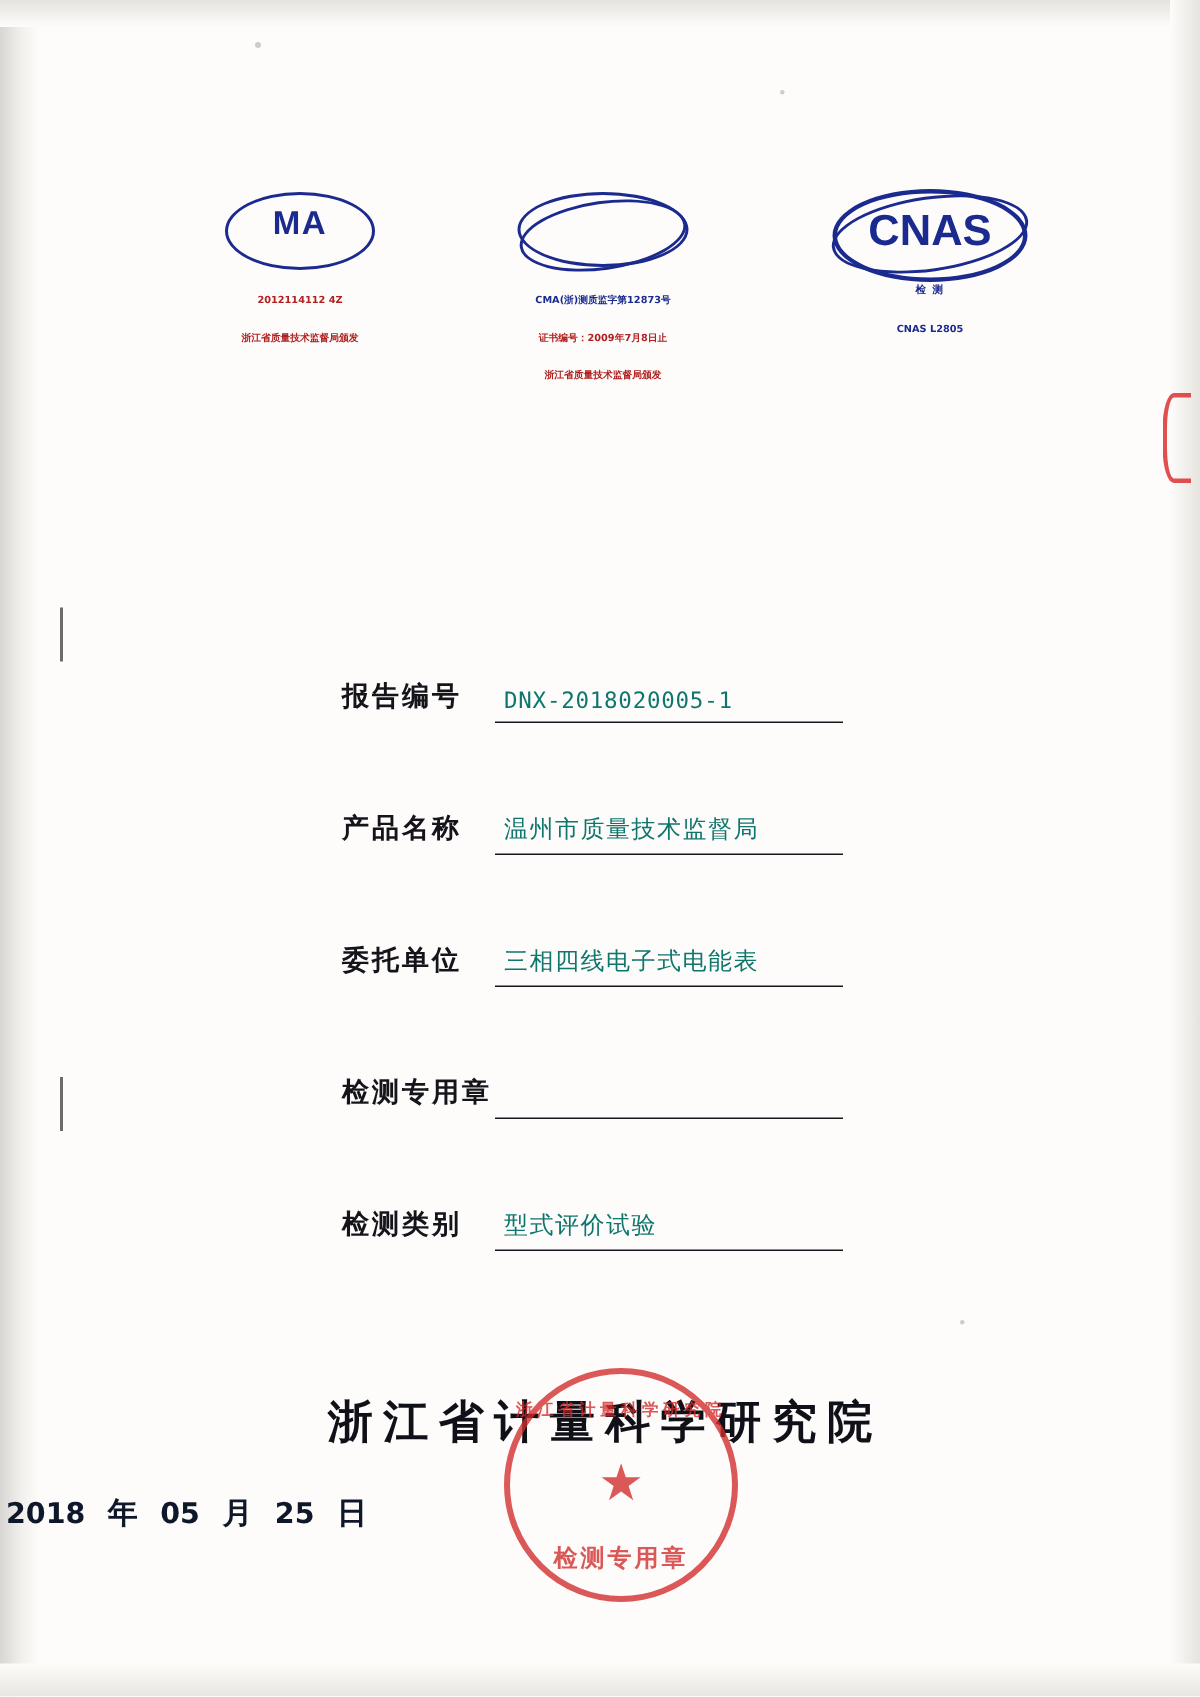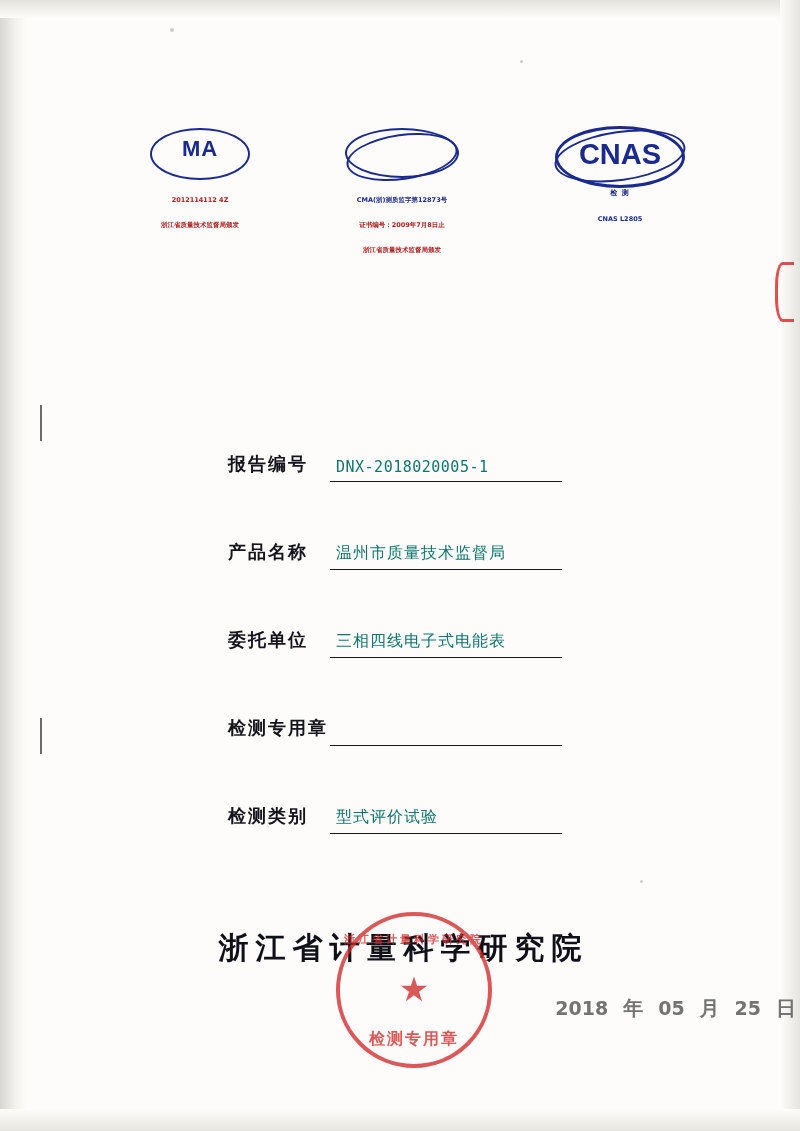--- a/index.html
+++ b/index.html
@@ -234,24 +234,24 @@
     letter-spacing: 7px;
     text-indent: 7px;
     color: #101018;
     font-family: "DejaVu Serif", serif;
   }
   .date-line {
     position: absolute;
     left: 0;
     top: 995px;
     width: 100%;
-    text-align: right;
+    text-align: left;
     font-size: 20px;
     font-weight: bold;
-    color: #737373;
+    color: #0f172a;
     font-family: "DejaVu Serif", serif;
   }
   .date-line span { margin: 0 4px; }
   .date-num { font-family: "DejaVu Sans", sans-serif; font-size: 19px; }
 
   
   .seal {
     position: absolute;
     left: 336px;
     top: 912px;

